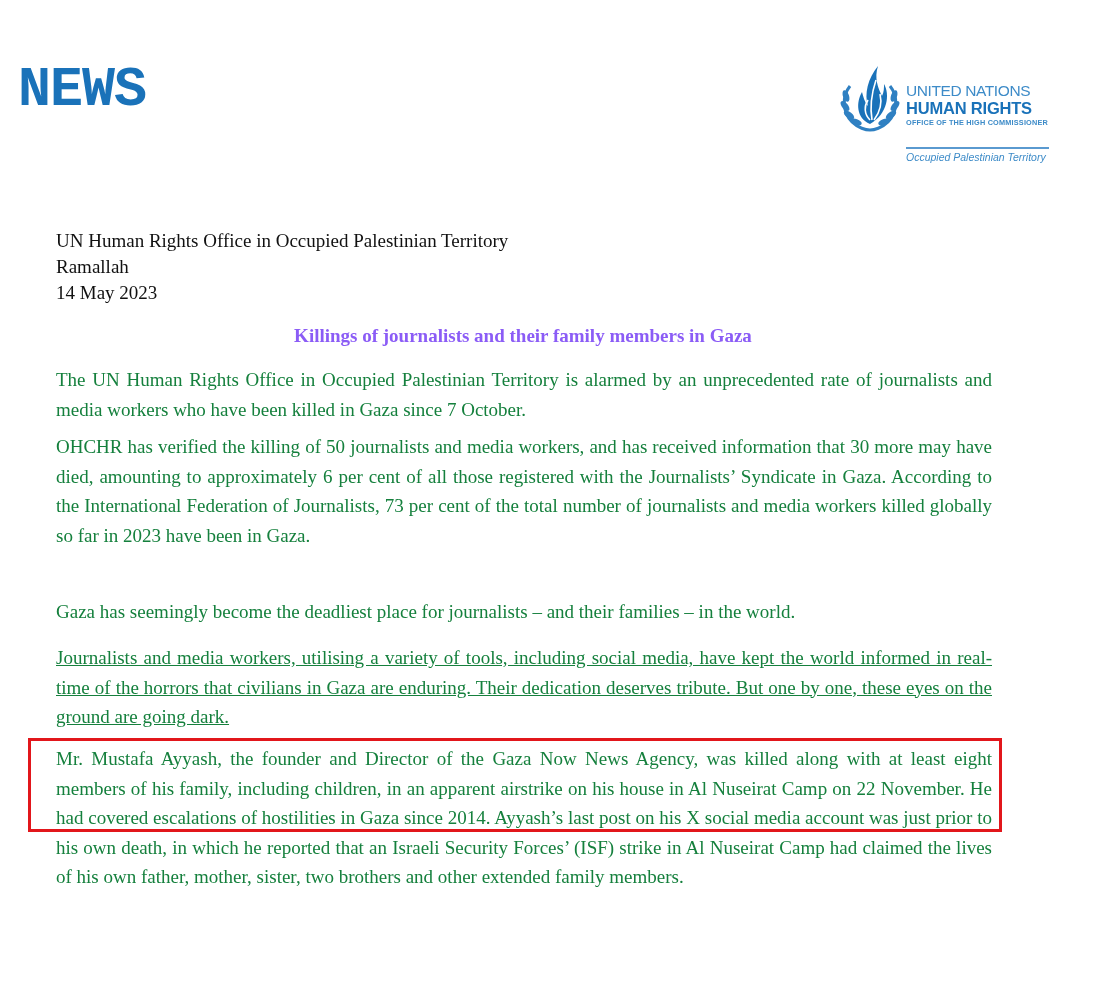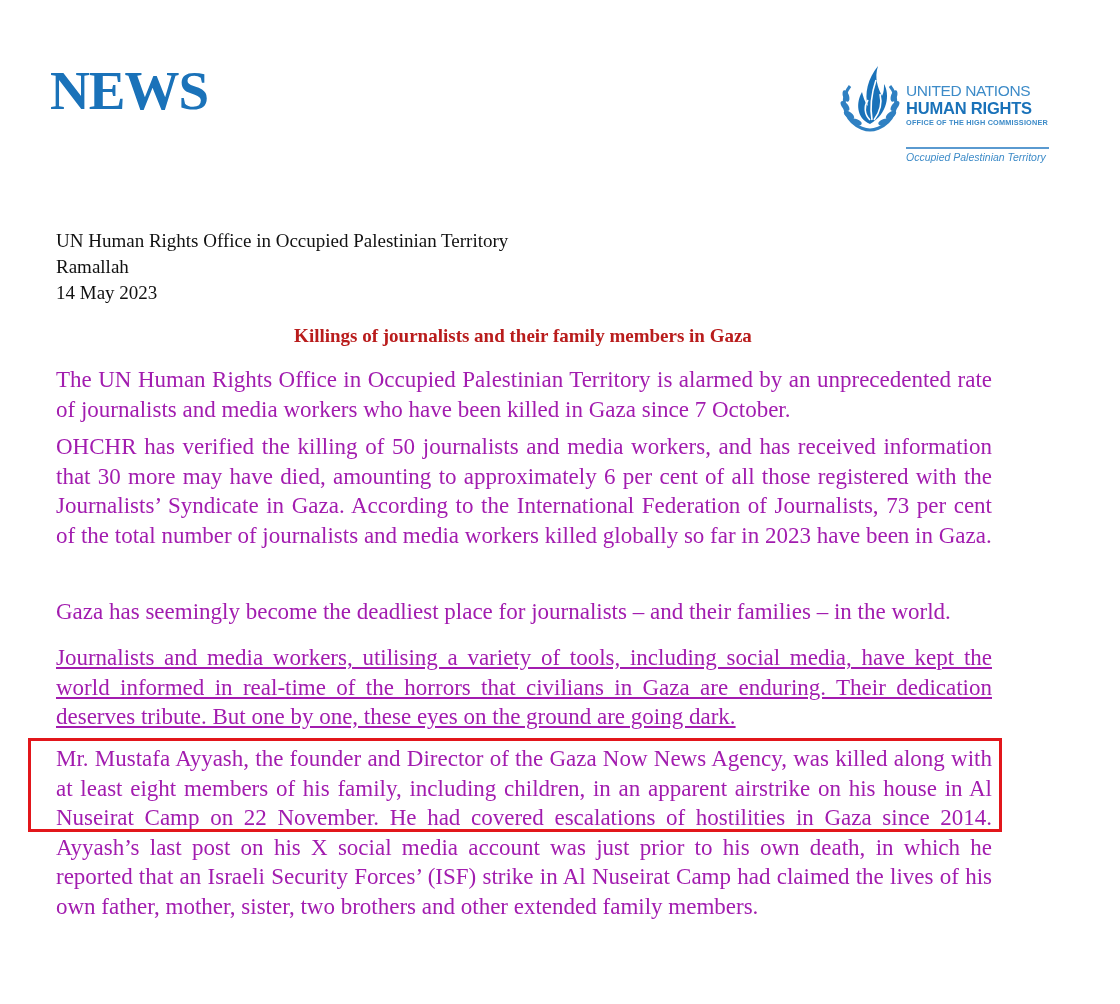--- a/index.html
+++ b/index.html
@@ -12,27 +12,26 @@
       height: 1004px;
       position: relative;
       overflow: hidden;
       font-family: "Liberation Serif", serif;
       color: #1a1a1a;
     }
     .news-release {
       position: absolute;
       left: 18px;
       top: 62px;
-      font-family: Liberation Serif, serif;
+      font-family: Liberation Mono, monospace;
       font-weight: bold;
       color: #1a72b9;
       font-size: 55px;
       line-height: 57px;
       letter-spacing: -1px;
-      margin-left: 32px;
     }
     .news-release div { display: block; }
 
     .logo {
       position: absolute;
       left: 838px;
       top: 62px;
       width: 220px;
       height: 110px;
     }
@@ -101,30 +100,30 @@
     }
     .title {
       position: absolute;
       left: 0;
       width: 1046px;
       top: 323px;
       text-align: center;
       font-weight: bold;
       font-size: 19px;
       line-height: 26px;
-      color: #b91c1c;
+      color: #8b5cf6;
     }
     .para {
       position: absolute;
       left: 56px;
       width: 936px;
-      font-size: 23px;
+      font-size: 19px;
       line-height: 29.5px;
       text-align: justify;
-      color: #a21caf;
+      color: #15803d;
     }
     .p1 { top: 365px; }
     .p2 { top: 432px; }
     .p3 { top: 597px; text-align-last: left; }
     .p4 { top: 643px; text-decoration: underline; }
     .p5 { top: 744px; }
 
     .highlight-box {
       position: absolute;
       left: 28px;

